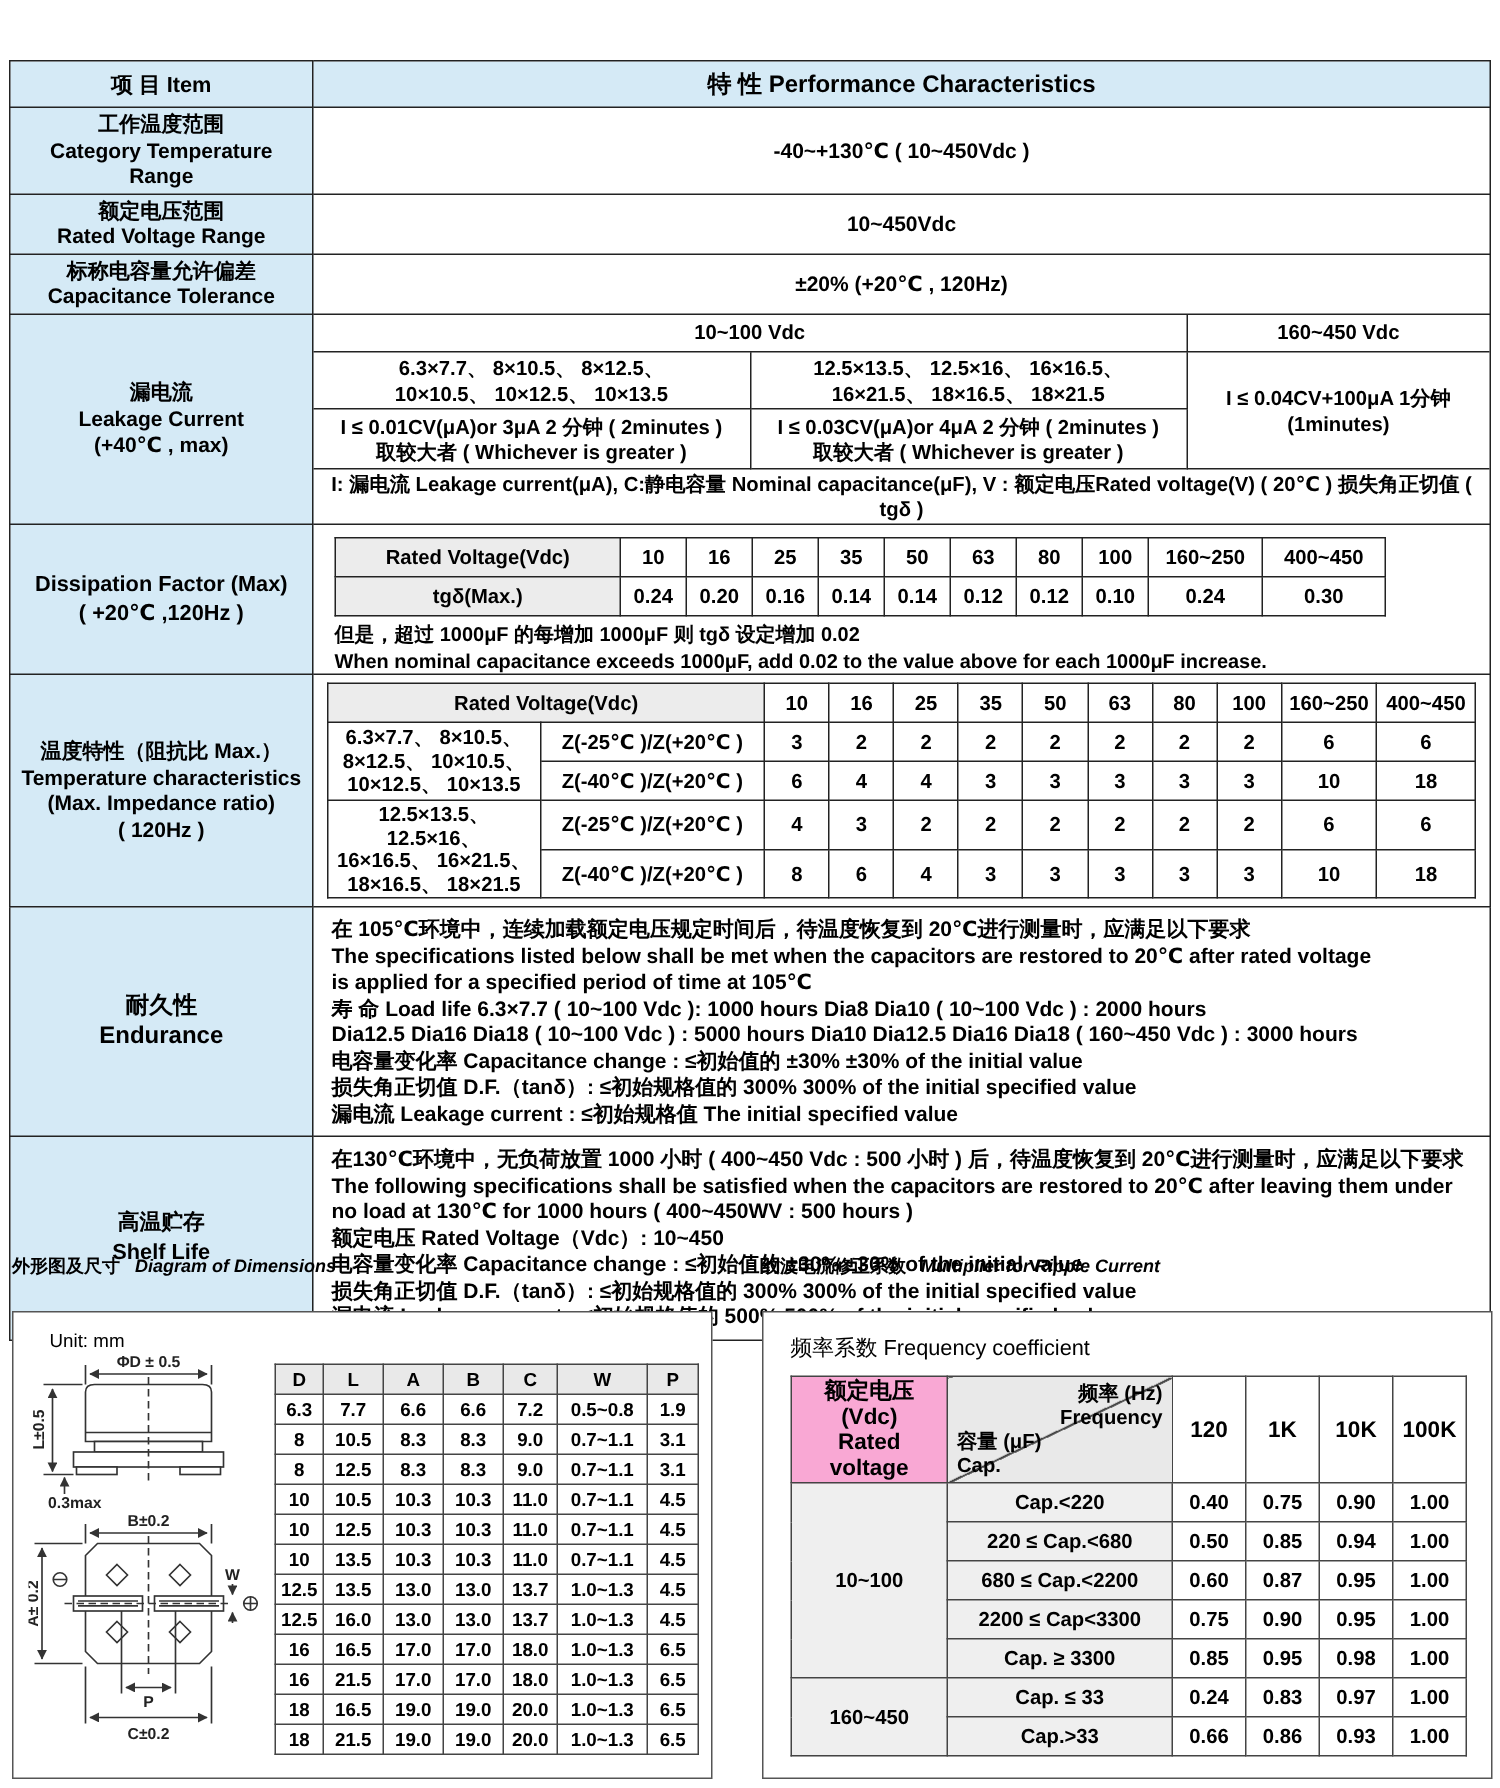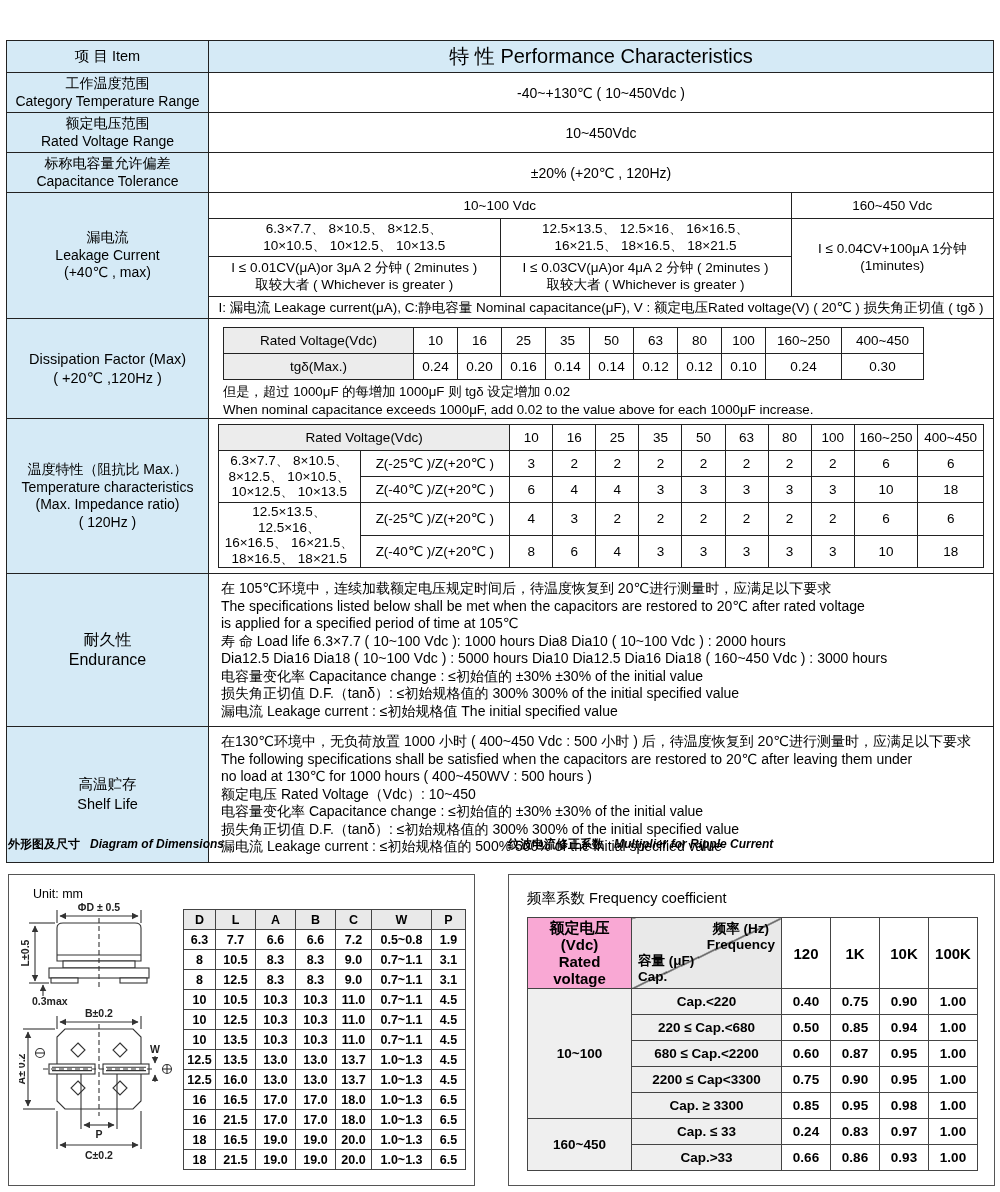--- a/index.html
+++ b/index.html
@@ -7,21 +7,21 @@
         font-family:"Liberation Sans","DejaVu Sans",sans-serif;color:#000;}
   .main-title{position:absolute;left:8px;top:4px;font-size:20px;font-weight:bold;}
   .main-title em{font-style:italic;margin-left:14px;font-size:19px;}
   .c{text-align:center;vertical-align:middle;}
   .lines{white-space:pre-line;}
   .blue{background:#d5eaf6;}
   .gray{background:#ececec;}
   .graybg{background:#efefef;}
 
   
-  table.spec{position:absolute;left:6px;top:40px;width:988px;border-collapse:collapse;table-layout:fixed;}
+  table.spec{position:absolute;left:6px;top:40px;width:988px;border-collapse:collapse;table-layout:fixed;font-weight:bold;}
   table.spec > tbody > tr > td{border:1.6px solid #222;font-size:14px;padding:2px 4px;}
   .lbl{font-size:13.5px;line-height:17.5px;}
 
   
   td.nopad{padding:0 !important;}
   table.fill{width:100%;height:100%;border-collapse:collapse;table-layout:fixed;}
   table.fill td{border:1.4px solid #222;font-size:13.5px;line-height:17px;padding:1px 4px;}
   table.fill tr:first-child > td{border-top:none;}
   table.fill tr > td:first-child{border-left:none;}
   table.fill tr:last-child > td{border-bottom:none;}
@@ -56,42 +56,42 @@
 
   
   .box-title{position:absolute;left:18px;top:14px;font-size:14.5px;}
   table.freq{position:absolute;left:18px;top:42px;border-collapse:collapse;table-layout:fixed;
              font-size:13.5px;font-weight:bold;}
   table.freq td{border:1.3px solid #444;text-align:center;vertical-align:middle;height:23px;padding:1px 3px;}
   table.freq tr.fh td{height:68px;font-size:15px;}
   td.rv{background:#f9a8d4;font-size:13.5px;line-height:17px;}
   td.diag{background:#e9e9e9;position:relative;padding:0 !important;
     background-image:linear-gradient(to bottom right,transparent calc(50% - 0.7px),#444 calc(50% - 0.7px),#444 calc(50% + 0.7px),transparent calc(50% + 0.7px));}
-  .diag-top{position:absolute;top:3px;right:6px;font-size:13.5px;line-height:16px;white-space:pre-line;}
+  .diag-top{position:absolute;top:3px;right:6px;text-align:right;font-size:13.5px;line-height:16px;white-space:pre-line;}
   .diag-bottom{position:absolute;bottom:3px;left:6px;text-align:left;font-size:13.5px;line-height:16px;white-space:pre-line;}
 
   
   svg.diagram{position:absolute;left:10px;top:26px;}
   svg.diagram text{font-family:"Liberation Sans","DejaVu Sans",sans-serif;font-size:10.5px;font-weight:bold;fill:#222;}
 </style>
 </head>
 <body>
 
 <div class="page">
 
 
   <table class="spec">
     <colgroup>
         <col style="width:202px">
         <col>
       </colgroup>
     <tbody>
       <tr style="height:31px">
         <td class="blue c" style="font-size:14.5px">项 目 Item</td>
-        <td class="blue c" style="font-size:20px">特 性 Performance Characteristics</td>
+        <td class="blue c" style="font-size:16px">特 性 Performance Characteristics</td>
       </tr>
       <tr style="height:40px">
         <td class="blue c lines lbl">工作温度范围
 Category Temperature Range</td>
         <td class="c">-40~+130℃ ( 10~450Vdc )</td>
       </tr>
       <tr style="height:38px">
         <td class="blue c lines lbl">额定电压范围
 Rated Voltage Range</td>
         <td class="c">10~450Vdc</td>

